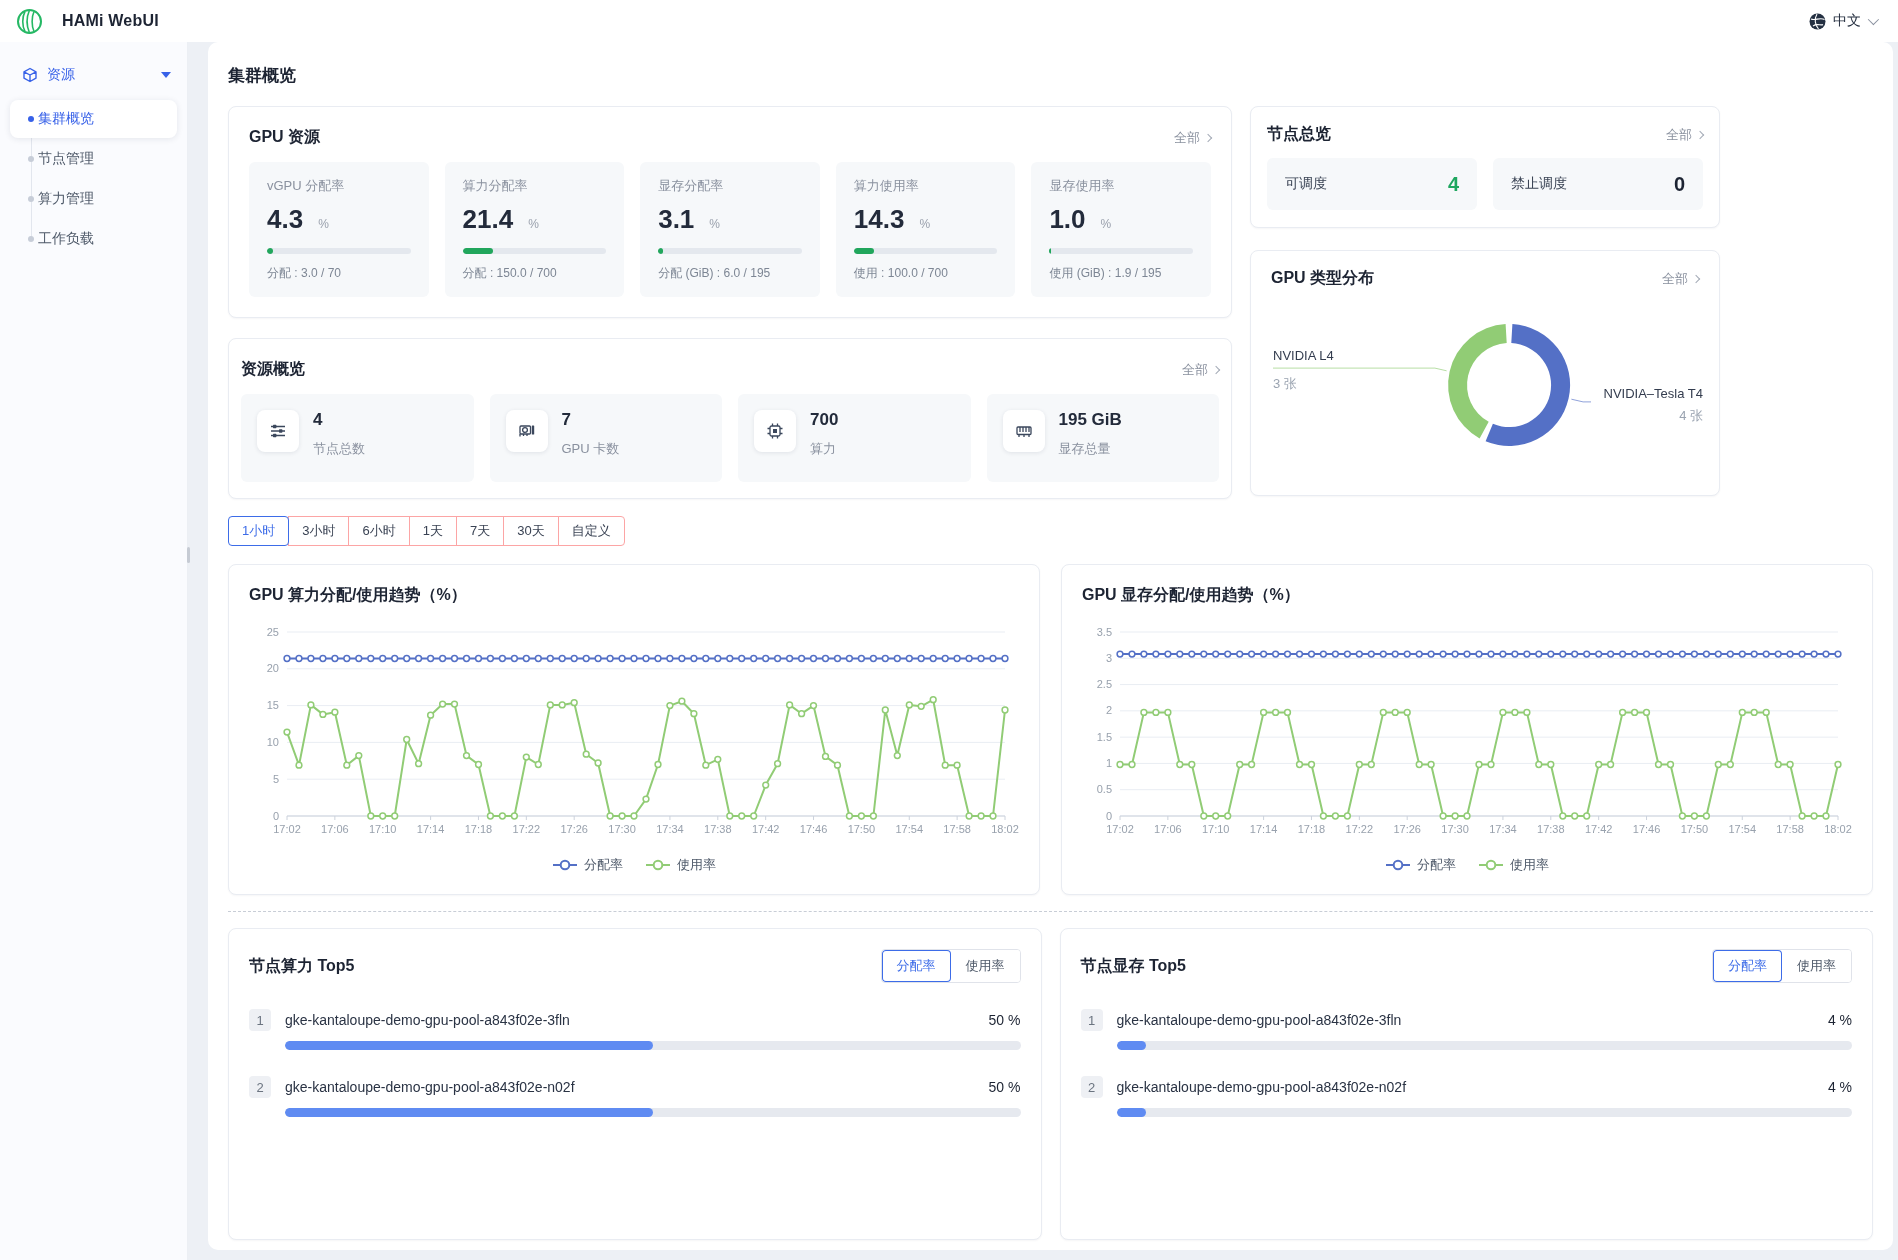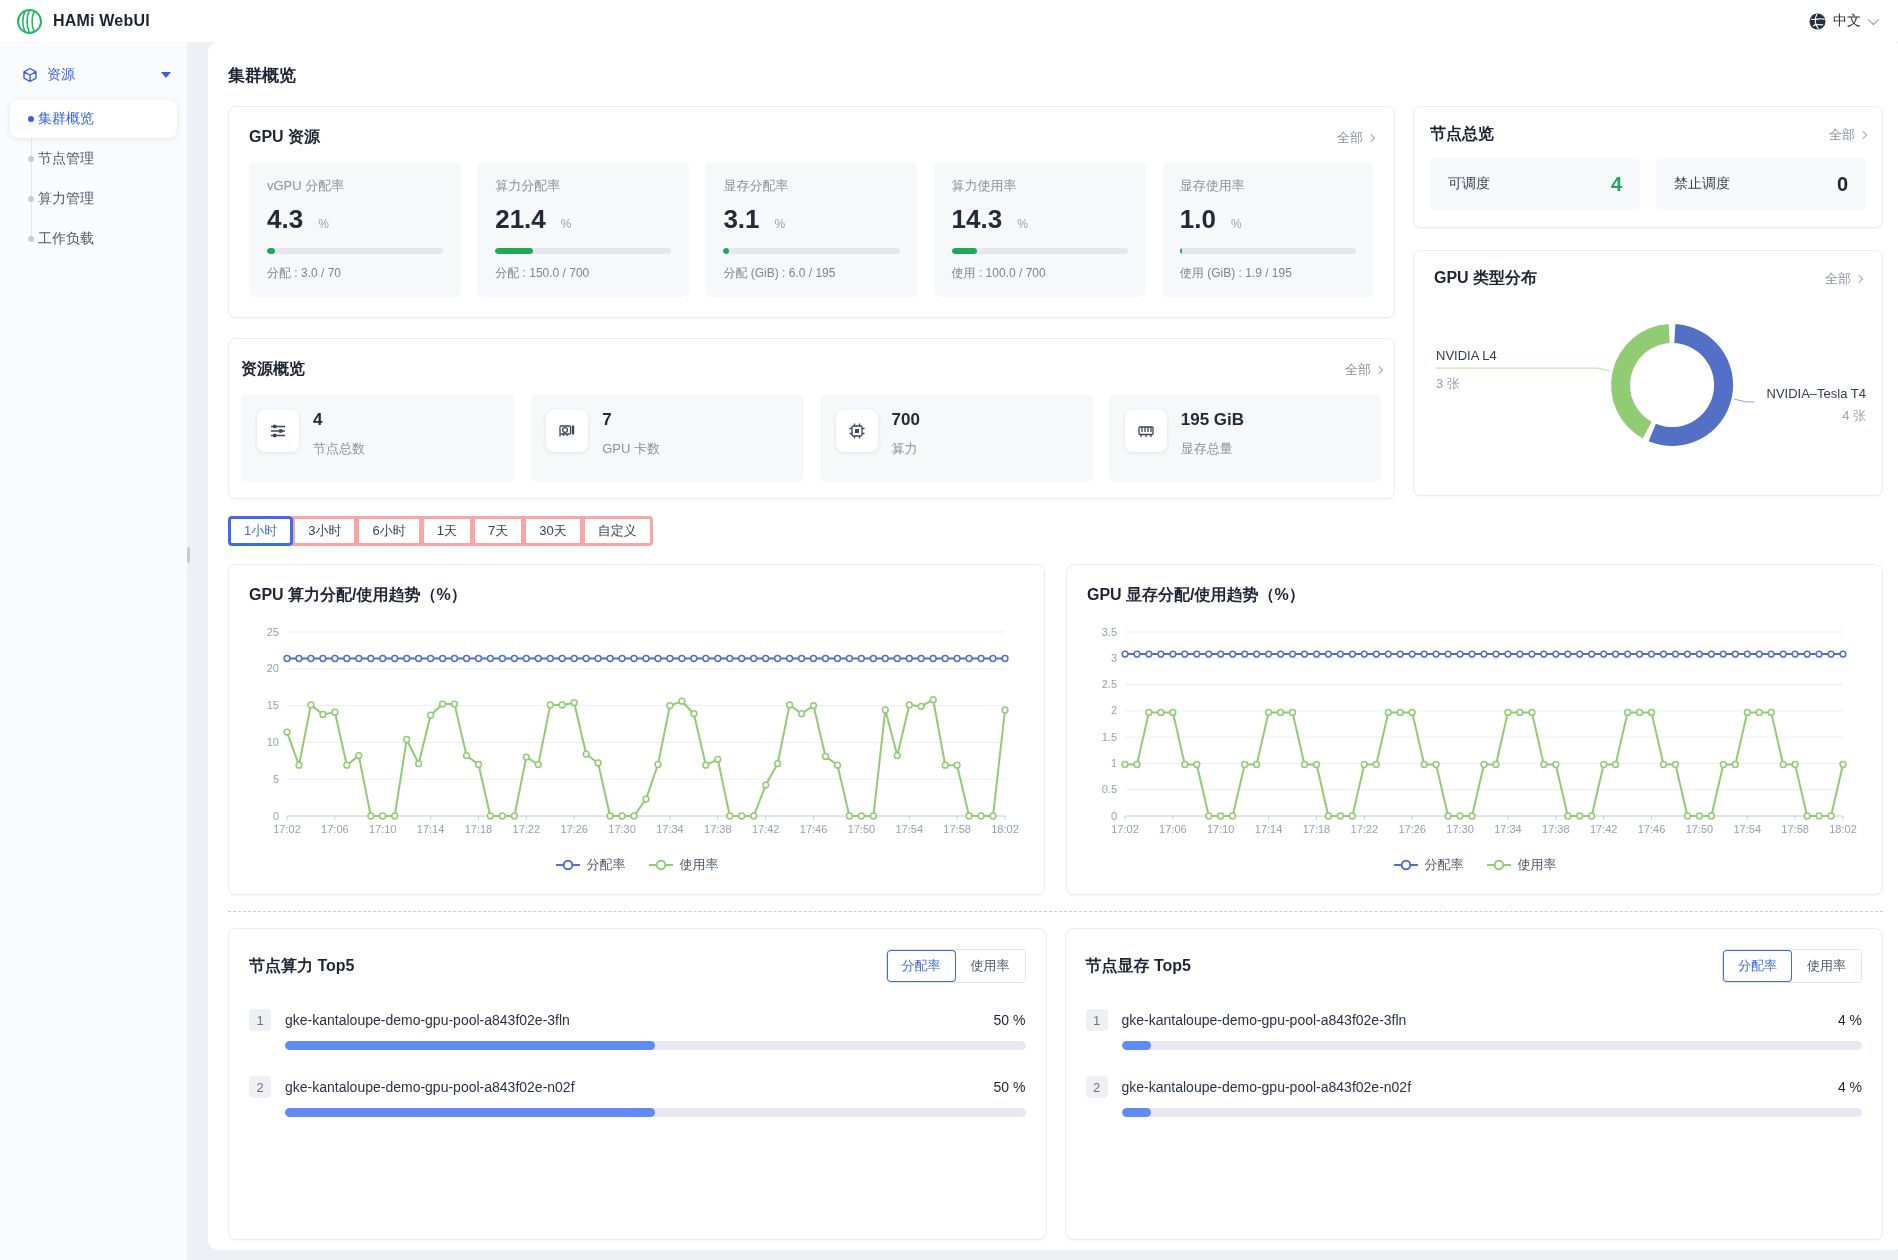--- a/index.html
+++ b/index.html
@@ -1,21 +1,21 @@
 <!DOCTYPE html>
 <html><head>
 <meta charset="utf-8">
 <style>
   * { margin:0; padding:0; box-sizing:border-box; }
   html,body { width:1898px; height:1260px; overflow:hidden; }
   body { font-family:"Liberation Sans","DejaVu Sans",sans-serif; background:#edf0f5; color:#1d2433; }
 
   
   .topbar { height:42px; background:#fff; display:flex; align-items:center; justify-content:space-between; padding:0 22px 0 16px; }
-  .brand { display:flex; align-items:center; gap:10px; }
+  .brand { display:flex; align-items:center; gap:19px; }
   .brand-title { font-size:16px; font-weight:700; color:#1d2433; letter-spacing:.2px; }
   .lang { display:flex; align-items:center; gap:7px; cursor:pointer; }
   .lang-label { font-size:14px; color:#242e3f; }
   .chev { width:8px; height:8px; border-right:1.6px solid #8a919f; border-bottom:1.6px solid #8a919f; transform:rotate(45deg) translateY(-2px); }
 
   
   .bodywrap { display:flex; height:1218px; }
   .sidebar { width:188px; background:#fafbfe; border-right:1px solid #eceff4; padding-top:14px; position:relative; flex:none; }
   .main { flex:1; background:#edf0f5; padding:0 14px 10px 20px; position:relative; }
   .panel { background:#fff; border-radius:10px; height:1208px; padding:22px 20px; }
@@ -34,21 +34,21 @@
 
   
   .card { background:#fff; border:1px solid #e9ecf2; border-radius:8px; box-shadow:0 1px 2px rgba(16,24,40,.04); }
   .card-head { display:flex; align-items:center; justify-content:space-between; }
   .card-title { font-size:16px; font-weight:700; color:#1d2433; }
   .all-link { display:flex; align-items:center; gap:5px; color:#8a919f; font-size:13px; cursor:pointer; }
   .chev-r { width:6px; height:6px; border-right:1.4px solid #a3aab6; border-bottom:1.4px solid #a3aab6; transform:rotate(-45deg); }
 
   .page-title { font-size:17px; font-weight:700; margin-bottom:19px; }
   .row1 { display:flex; gap:18px; }
-  .col-left { width:1167px; flex:none; }
+  .col-left { width:1004px; flex:none; }
   .col-right { width:470px; flex:none; }
 
   
   .gpu-card { padding:20px; margin-bottom:20px; }
   .tiles { display:flex; gap:16px; margin-top:14px; }
   .m-tile { flex:1; background:#f6f8fa; border-radius:6px; padding:15px 18px; }
   .m-label { font-size:13px; color:#8a919f; }
   .m-value-row { margin-top:9px; display:flex; align-items:baseline; gap:15px; }
   .m-value { font-size:26px; font-weight:700; color:#232b3b; }
   .m-unit { font-size:12px; color:#9aa1ad; }
@@ -72,21 +72,21 @@
 
   
   .res-card { padding:20px 12px 16px; }
   .r-tile { flex:1; background:#f6f8fa; border-radius:6px; padding:16px; display:flex; gap:14px; align-items:flex-start; height:88px; }
   .r-icon-box { width:42px; height:42px; background:#fff; border-radius:8px; box-shadow:0 1px 4px rgba(29,42,68,.10); display:flex; align-items:center; justify-content:center; flex:none; }
   .r-value { font-size:17px; font-weight:700; color:#232b3b; }
   .r-label { font-size:13px; color:#8a919f; margin-top:10px; }
 
   
   .tabs { display:inline-flex; margin:17px 0 18px; }
-  .tab { height:30px; padding:0 13px; background:#fff; border:3px solid #fca5a5; margin-left:-1px; font-size:13px; color:#3a4354; display:flex; align-items:center; cursor:pointer; position:relative; }
+  .tab { height:30px; padding:0 13px; background:#fff; border:1px solid #fca5a5; margin-left:-1px; font-size:13px; color:#3a4354; display:flex; align-items:center; cursor:pointer; position:relative; }
   .tab:first-child { border-radius:4px 0 0 4px; margin-left:0; }
   .tab:last-child { border-radius:0 4px 4px 0; }
   .tab.sel { border-color:#3d6ce8; color:#3d6ce8; z-index:2; border-radius:4px; }
 
   
   .charts-row { display:flex; gap:21px; }
   .chart-card { flex:1; padding:20px; min-height:325px; }
   .chart-box { margin-top:4px; }
   .tk { font-size:11px; fill:#98a1ad; }
   .legend { display:flex; justify-content:center; gap:22px; margin-top:2px; }

